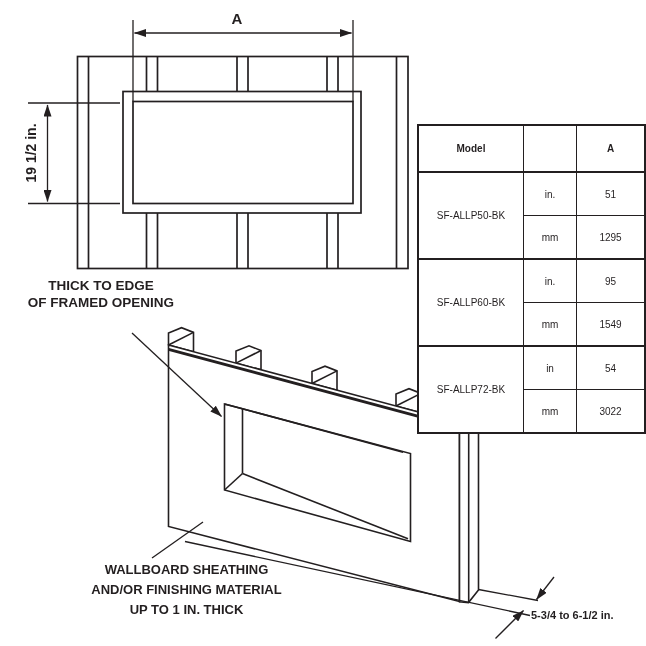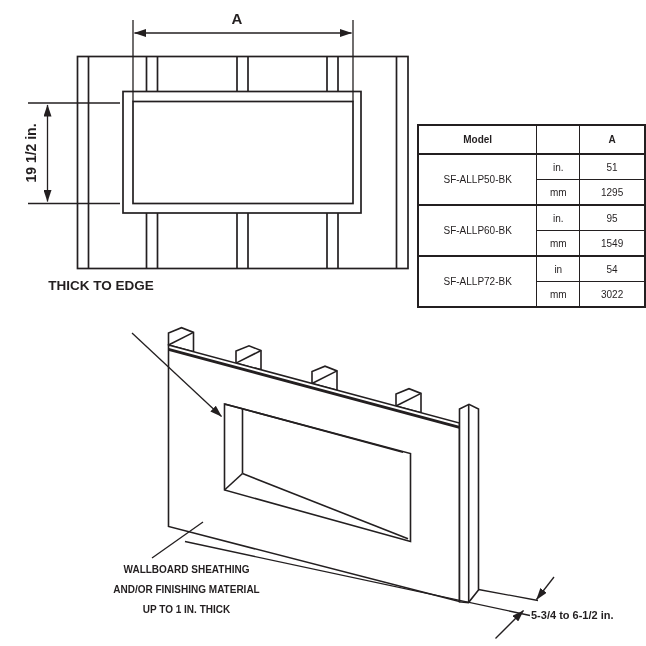--- a/index.html
+++ b/index.html
@@ -4,27 +4,27 @@
 <style>
   html,body{margin:0;padding:0;background:#ffffff;}
   .stage{position:relative;width:646px;height:646px;background:#ffffff;overflow:hidden;
          font-family:"Liberation Sans",sans-serif;color:#231f20;}
   .stage svg{position:absolute;left:0;top:0;}
   svg text{font-family:"Liberation Sans",sans-serif;fill:#231f20;}
 
   .note{position:absolute;font-weight:bold;color:#231f20;text-align:center;}
   .note span{display:block;}
   #framing-note{left:3px;top:277px;width:196px;font-size:13.5px;line-height:17px;}
-  #sheathing-note{left:64px;top:560px;width:245px;font-size:10px;line-height:20px;}
+  #sheathing-note{left:64px;top:560px;width:245px;font-size:13px;line-height:20px;}
   #depth-dim-label{left:531px;top:609px;font-size:11px;font-weight:bold;white-space:nowrap;}
 
   .spec-wrap{position:absolute;left:417px;top:124px;}
   table.spec{border-collapse:collapse;table-layout:fixed;background:#fff;}
   table.spec td{border:1px solid #231f20;text-align:center;vertical-align:middle;
-                padding:4px;font-size:10px;height:16px;color:#231f20;}
+                padding:13px;font-size:10px;height:16px;color:#231f20;}
   table.spec{border:2px solid #231f20;}
   table.spec tr.head td{border-bottom:2px solid #231f20;height:19px;}
   table.spec td.gtop{border-top:2px solid #231f20;}
   td.col-model{width:114px;}
   td.col-unit{width:35px;font-size:9.5px;}
   td.col-dim{width:58px;}
   td.head-model{text-align:left;padding-left:5px;font-weight:bold;font-size:12px;}
   td.head-a{font-weight:bold;font-size:12.5px;}
   td.model-name{font-size:10.5px;}
 </style>
@@ -121,20 +121,21 @@
       <line x1="152" y1="558" x2="203" y2="522"></line>
       <line x1="185" y1="541.5" x2="530" y2="615.5"></line>
       <line x1="478.5" y1="589.5" x2="538" y2="600.5"></line>
       <path d="M554,577 L536.5,599.5" marker-end="url(#ah)"></path>
       <path d="M495.5,638.5 L523.5,610.5" marker-end="url(#ah)"></path>
     </g>
   </svg>
 
   <div class="note" id="framing-note">
     <span>THICK TO EDGE</span>
+    <span>OF FRAMED OPENING</span>
   </div>
 
   <div class="note" id="sheathing-note">
     <span>WALLBOARD SHEATHING</span>
     <span>AND/OR FINISHING MATERIAL</span>
     <span>UP TO 1 IN. THICK</span>
   </div>
 
   <div class="note" id="depth-dim-label">5-3/4 to 6-1/2 in.</div>
 

